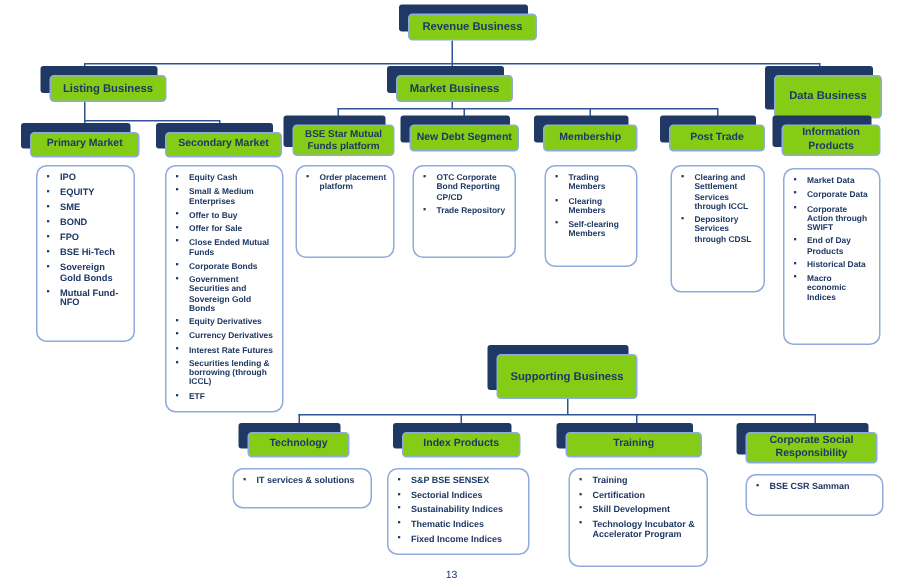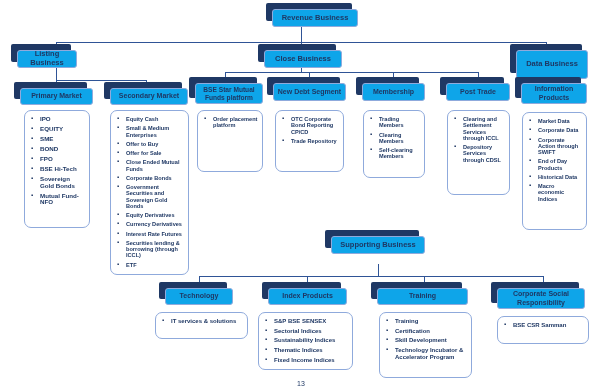--- a/index.html
+++ b/index.html
@@ -37,21 +37,21 @@
     background: #1f3864;
     border-radius: 2px;
   }
   .node .face {
     position: absolute;
     left: 0;
     top: 0;
     width: 100%;
     height: 100%;
     box-sizing: border-box;
-    background: #0ea5e9;
+    background: #84cc16;
     border: 1px solid #8faadc;
     border-radius: 3px;
     display: flex;
     align-items: center;
     justify-content: center;
     text-align: center;
     color: #1f3864;
     font-weight: bold;
     line-height: 1.15;
     padding: 1px 3px;
@@ -136,28 +136,28 @@
   <div class="line v" style="left:199px; top:276px; height:12px;"></div>
   <div class="line v" style="left:307px; top:276px; height:12px;"></div>
   <div class="line v" style="left:424px; top:276px; height:12px;"></div>
   <div class="line v" style="left:543px; top:276px; height:12px;"></div>
 
   <div class="node t-lvl1" style="left:272px; top:9px; width:86px; height:18px;">
     <div class="shadow"></div>
     <div class="face">Revenue Business</div>
   </div>
 
-  <div class="node t-lvl1" style="left:17px; top:50px; width:60px; height:18px;">
+  <div class="node t-lvl1" style="left:33px; top:50px; width:78px; height:18px;">
     <div class="shadow"></div>
     <div class="face">Listing Business</div>
   </div>
 
   <div class="node t-lvl1" style="left:264px; top:50px; width:78px; height:18px;">
     <div class="shadow"></div>
-    <div class="face">Close Business</div>
+    <div class="face">Market Business</div>
   </div>
 
   <div class="node t-lvl1" style="left:516px; top:50px; width:72px; height:29px;">
     <div class="shadow"></div>
     <div class="face">Data Business</div>
   </div>
 
   <div class="node t-lvl2" style="left:20px; top:88px; width:73px; height:17px;">
     <div class="shadow"></div>
     <div class="face">Primary Market</div>
@@ -255,21 +255,21 @@
     <ul>
       <li>Market Data</li>
       <li>Corporate Data</li>
       <li>Corporate Action through SWIFT</li>
       <li>End of Day Products</li>
       <li>Historical Data</li>
       <li>Macro economic Indices</li>
     </ul>
   </div>
 
-  <div class="node t-lvl1" style="left:331px; top:236px; width:94px; height:18px;">
+  <div class="node t-lvl1" style="left:331px; top:236px; width:94px; height:30px;">
     <div class="shadow"></div>
     <div class="face">Supporting Business</div>
   </div>
 
   <div class="node t-lvl2" style="left:165px; top:288px; width:68px; height:17px;">
     <div class="shadow"></div>
     <div class="face">Technology</div>
   </div>
 
   <div class="node t-lvl2" style="left:268px; top:288px; width:79px; height:17px;">

